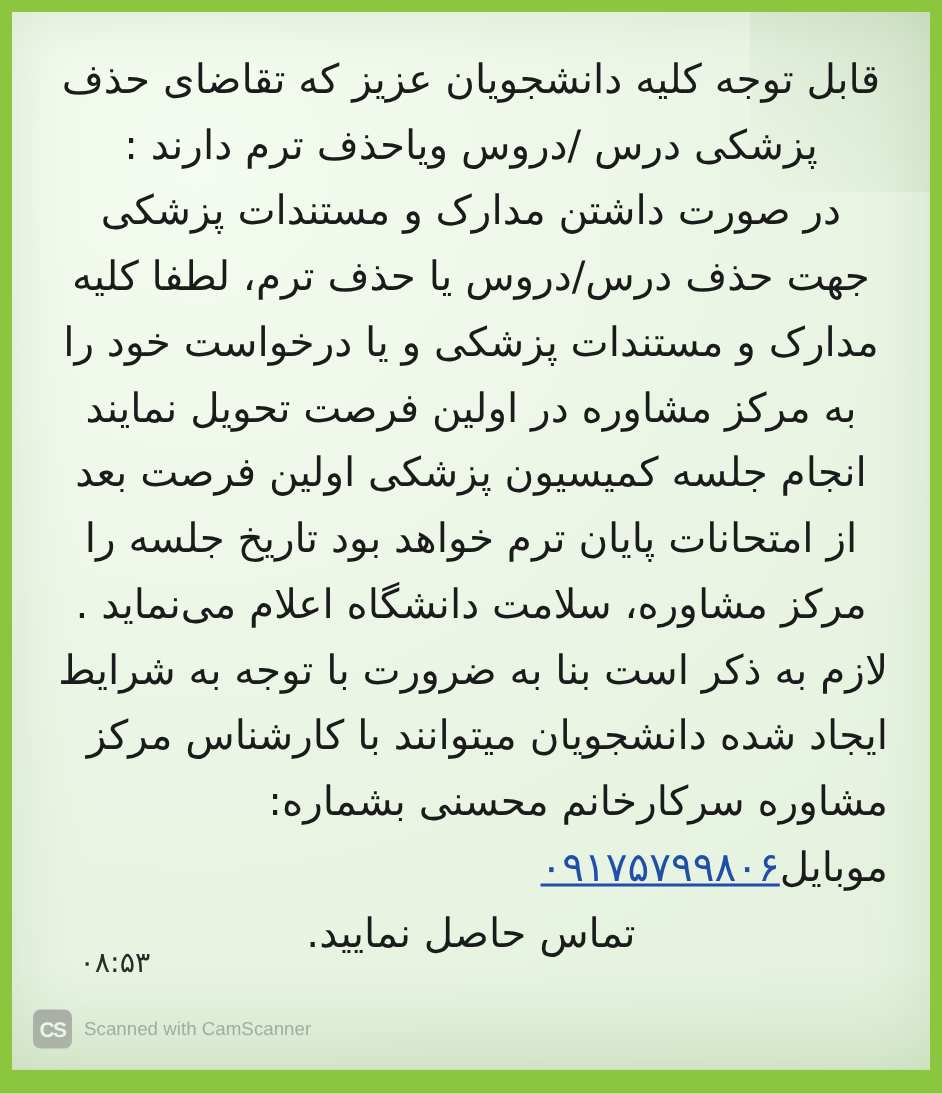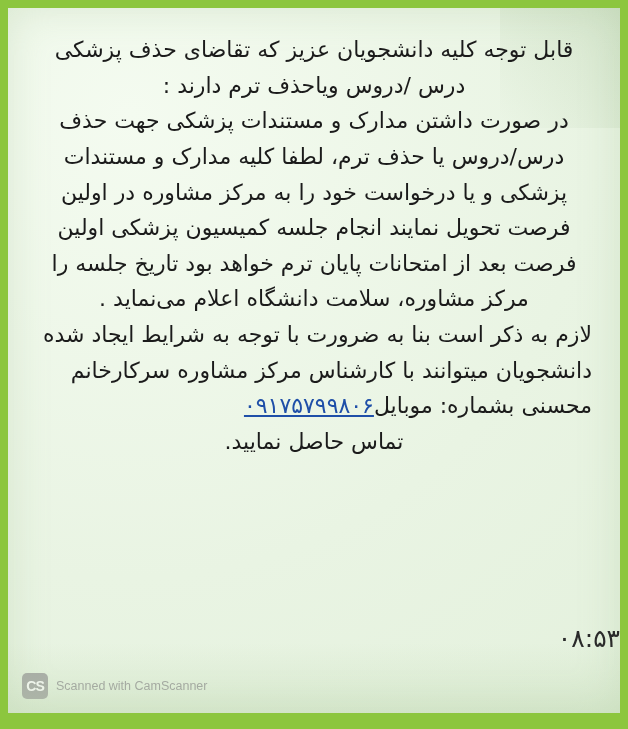--- a/index.html
+++ b/index.html
@@ -34,21 +34,21 @@
   }
   .message {
     position: absolute;
     left: 0;
     right: 0;
     top: 24px;
     padding: 0 28px;
     direction: rtl;
     text-align: center;
     color: #1b1b1b;
-    font-size: 22px;
+    font-size: 27px;
     line-height: 1.62;
     font-family: "DejaVu Sans", sans-serif;
     letter-spacing: 0px;
   }
   .message p {
     margin: 0;
   }
   .para {
     text-align: center;
   }
@@ -62,23 +62,23 @@
   }
   .sig {
     margin-top: 4px;
     text-align: center;
   }
   .timestamp {
     position: absolute;
     left: 0;
     right: 0;
     bottom: 60px;
-    text-align: right;
+    text-align: left;
     padding-left: 45px;
-    font-size: 25px;
+    font-size: 19px;
     color: #2a2a2a;
     direction: ltr;
   }
   .watermark {
     position: absolute;
     left: 14px;
     bottom: 14px;
     display: flex;
     align-items: center;
     gap: 8px;

